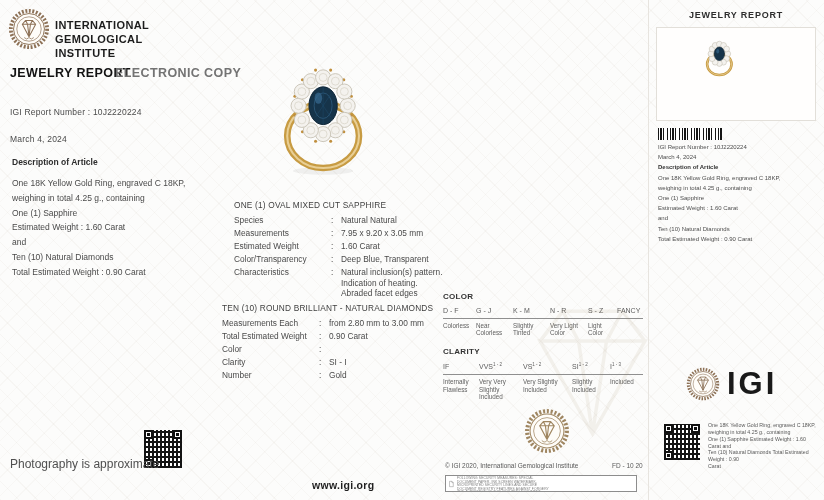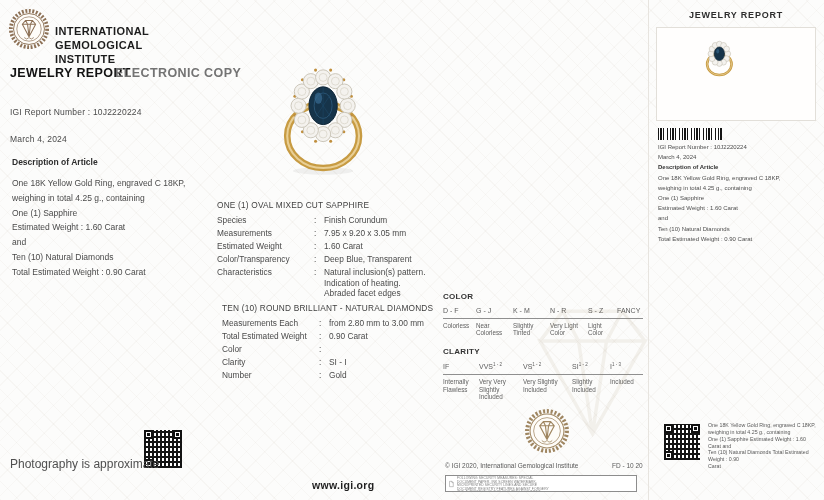--- a/index.html
+++ b/index.html
@@ -68,21 +68,21 @@
   <div class="wm"></div>
 
   <svg class="abs" style="left:8px;top:8px" width="42" height="42" viewBox="0 0 44 44">
     <circle cx="22" cy="22" r="19" fill="none" stroke="#8d7156" stroke-width="4" stroke-dasharray="2 1.7"></circle>
     <circle cx="22" cy="22" r="16.2" fill="#fffdf9" stroke="#8d7156" stroke-width="1"></circle>
     <circle cx="22" cy="22" r="12.8" fill="none" stroke="#8d7156" stroke-width="0.7"></circle>
     <path d="M15 17 L29 17 L22 30 Z M15 17 L18.5 13 L25.5 13 L29 17 M18.5 13 L20.5 17 M25.5 13 L23.5 17 M20.5 17 L22 30 M23.5 17 L22 30" fill="none" stroke="#8d7156" stroke-width="1.1" stroke-linejoin="round"></path>
     <path d="M17 31 q2.5 3 5 0 q2.5 3 5 0" fill="none" stroke="#8d7156" stroke-width="0.8"></path>
   </svg>
 
-  <div class="abs org" style="left:55px;top:24px">
+  <div class="abs org" style="left:55px;top:18px">
     <div>INTERNATIONAL</div>
     <div>GEMOLOGICAL</div>
     <div>INSTITUTE</div>
   </div>
 
   <div class="abs title" style="left:10px;top:66px">JEWELRY REPORT</div>
   <div class="abs title red" style="left:115px;top:66px">ELECTRONIC COPY</div>
 
   <div class="abs meta" style="left:10px;top:107px">IGI Report Number : 10J2220224</div>
   <div class="abs meta" style="left:10px;top:134px">March 4, 2024</div>
@@ -144,26 +144,26 @@
       <circle cx="88" cy="22" r="4.2"></circle>
         <circle cx="101" cy="26" r="4.2"></circle>
         <circle cx="110.5" cy="37" r="4.2"></circle>
     </g>
     <ellipse cx="88" cy="52" rx="15" ry="20" fill="#16344a" stroke="#0c2233" stroke-width="1"></ellipse>
     <ellipse cx="88" cy="52" rx="9.5" ry="13.5" fill="none" stroke="#2e5d80" stroke-width="0.8"></ellipse>
     <path d="M80 40 L96 64 M96 40 L80 64 M88 32 L88 72" stroke="#1d4666" stroke-width="0.6" fill="none"></path>
     <ellipse cx="83" cy="44" rx="4" ry="6" fill="#3a6f96" opacity="0.65"></ellipse>
   </svg>
 
-  <div class="abs" style="left:217px;top:200px;width:260px">
+  <div class="abs" style="left:234px;top:200px;width:260px">
     <div class="sec-title">ONE (1) OVAL MIXED CUT SAPPHIRE</div>
     <div class="kv">
       <span>Species</span>
       <span>:</span>
-      <span class="val">Finish Corundum</span>
+      <span class="val">Natural Natural</span>
     </div>
     <div class="kv">
       <span>Measurements</span>
       <span>:</span>
       <span class="val">7.95 x 9.20 x 3.05 mm</span>
     </div>
     <div class="kv">
       <span>Estimated Weight</span>
       <span>:</span>
       <span class="val">1.60 Carat</span>
@@ -315,20 +315,30 @@
       <div class="bold">Description of Article</div>
       <div>One 18K Yellow Gold Ring, engraved C 18KP,</div>
       <div>weighing in total 4.25 g., containing</div>
       <div>One (1) Sapphire</div>
       <div>Estimated Weight : 1.60 Carat</div>
       <div>and</div>
       <div>Ten (10) Natural Diamonds</div>
       <div>Total Estimated Weight : 0.90 Carat</div>
     </div>
 
+    <div class="abs igi-big" style="left:38px;top:366px">
+      <svg width="34" height="34" viewBox="0 0 44 44">
+        <circle cx="22" cy="22" r="19" fill="none" stroke="#8d7156" stroke-width="4" stroke-dasharray="2 1.7"></circle>
+        <circle cx="22" cy="22" r="16.2" fill="#fffdf9" stroke="#8d7156" stroke-width="1"></circle>
+        <circle cx="22" cy="22" r="12.8" fill="none" stroke="#8d7156" stroke-width="0.7"></circle>
+        <path d="M15 17 L29 17 L22 30 Z M15 17 L18.5 13 L25.5 13 L29 17 M18.5 13 L20.5 17 M25.5 13 L23.5 17 M20.5 17 L22 30 M23.5 17 L22 30" fill="none" stroke="#8d7156" stroke-width="1.1" stroke-linejoin="round"></path>
+        <path d="M17 31 q2.5 3 5 0 q2.5 3 5 0" fill="none" stroke="#8d7156" stroke-width="0.8"></path>
+      </svg>
+      <span class="igi-word">IGI</span>
+    </div>
 
     <div class="abs qr" style="left:16px;top:424px;width:36px;height:36px">
       <i class="tl"></i>
       <i class="tr"></i>
       <i class="bl"></i>
     </div>
 
     <div class="abs qr-cap" style="left:60px;top:423px">
       <div>One 18K Yellow Gold Ring, engraved C 18KP,</div>
       <div>weighing in total 4.25 g., containing</div>

